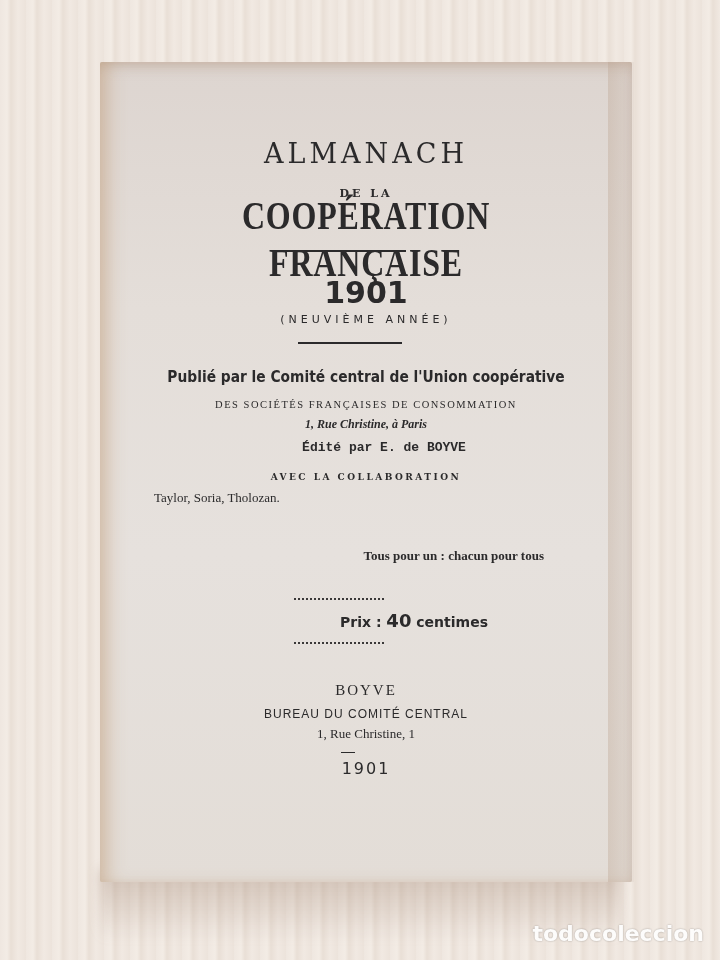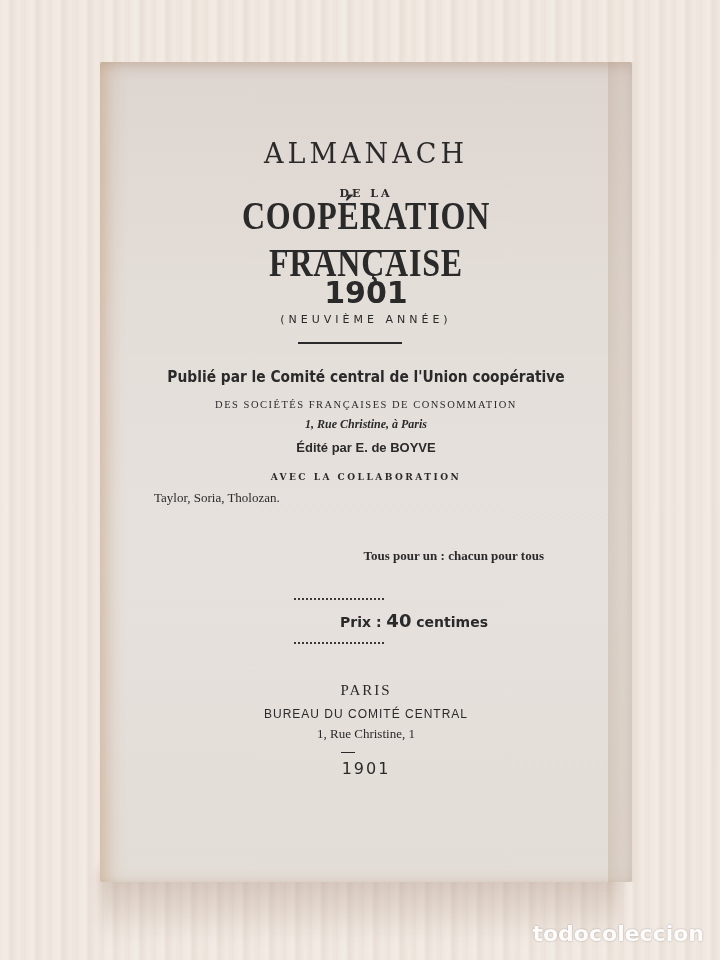--- a/index.html
+++ b/index.html
@@ -26,21 +26,21 @@
   .page { position:absolute; left:0; top:0; width:100%; text-align:center; color:#2b2a2b; }
   .t-alm { position:absolute; top:76px; left:0; width:100%; font-size:27px; letter-spacing:4px; font-family:"DejaVu Serif", serif; }
   .t-dela { position:absolute; top:125px; left:0; width:100%; font-size:11px; letter-spacing:3px; font-weight:bold; }
   .t-coop { position:absolute; top:130px; left:0; width:100%; font-size:40px; font-family:"Liberation Serif", serif; font-weight:bold; transform:scaleX(0.8); letter-spacing:1px; }
   .rule { position:absolute; height:2px; background:#2b2a2b; }
   .t-year { position:absolute; top:213px; left:0; width:100%; font-size:30px; font-weight:bold; font-family:"DejaVu Sans", sans-serif; }
   .t-annee { position:absolute; top:251px; left:0; width:100%; font-size:11px; letter-spacing:4px; font-family:"DejaVu Sans", sans-serif; }
   .t-publie { position:absolute; top:306px; left:0; width:100%; font-size:15px; font-weight:bold; font-family:"DejaVu Sans", sans-serif; transform:scaleX(0.92); }
   .t-des { position:absolute; top:337px; left:0; width:100%; font-size:10.5px; letter-spacing:1.5px; font-family:"Liberation Serif", serif; }
   .t-rue { position:absolute; top:355px; left:0; width:100%; font-size:12px; font-style:italic; font-weight:bold; font-family:"Liberation Serif", serif;text-align:center; }
-  .t-edite { position:absolute; top:378px; left:0; width:100%; font-size:13px; font-weight:bold; font-family:Liberation Sans, sans-serif; }
+  .t-edite { position:absolute; top:378px; left:0; width:100%; font-size:13px; font-weight:bold; font-family:Liberation Mono, monospace;padding-left:18px; }
   .t-avec { position:absolute; top:410px; left:0; width:100%; font-size:9px; letter-spacing:2.5px; font-weight:bold; }
   .t-collab { position:absolute; top:428px; left:38px; width:420px; font-size:13px; text-align:left; line-height:16px; font-family:"Liberation Serif", serif; }
   .t-collab .line2 { padding-left:16px; display:block; }
   .t-motto { position:absolute; top:486px; right:88px; font-size:13px; font-weight:bold; font-family:"Liberation Serif", serif;margin-left:47px; }
   .wavy { position:absolute; left:150px; width:90px; height:2px; border-top:2px dotted #3a3838; }
   .t-prix { position:absolute; top:548px; left:0; width:100%; font-size:14px; font-weight:bold; font-family:"DejaVu Sans", sans-serif;margin-left:48px; }
   .t-prix .big { font-size:18px; }
   .t-paris { position:absolute; top:620px; left:0; width:100%; font-size:15px; letter-spacing:2px; font-family:"Liberation Serif", serif; }
   .t-bureau { position:absolute; top:645px; left:0; width:100%; font-size:12px; letter-spacing:1px; font-family:Liberation Sans, sans-serif; }
   .t-addr2 { position:absolute; top:664px; left:0; width:100%; font-size:13px; font-family:"Liberation Serif", serif; }
@@ -73,21 +73,21 @@
       <span class="line2">Taylor, Soria, Tholozan.</span>
     </div>
     <div class="t-motto">Tous pour un : chacun pour tous</div>
     <div class="wavy" style="top:536px;left:194px;"></div>
     <div class="t-prix">
       <span>Prix :</span>
       <span class="big">40</span>
       <span>centimes</span>
     </div>
     <div class="wavy" style="top:580px;left:194px;"></div>
-    <div class="t-paris">PARIS</div>
+    <div class="t-paris">BOYVE</div>
     <div class="t-bureau">BUREAU DU COMITÉ CENTRAL</div>
     <div class="t-addr2">1, Rue Christine, 1</div>
     <div class="rule" style="top:690px;left:241px;width:14px;height:1px;"></div>
     <div class="t-year2">1901</div>
   </div>
 </div>
 <div class="edge"></div>
 
 <div class="watermark">todocoleccion</div>
 

